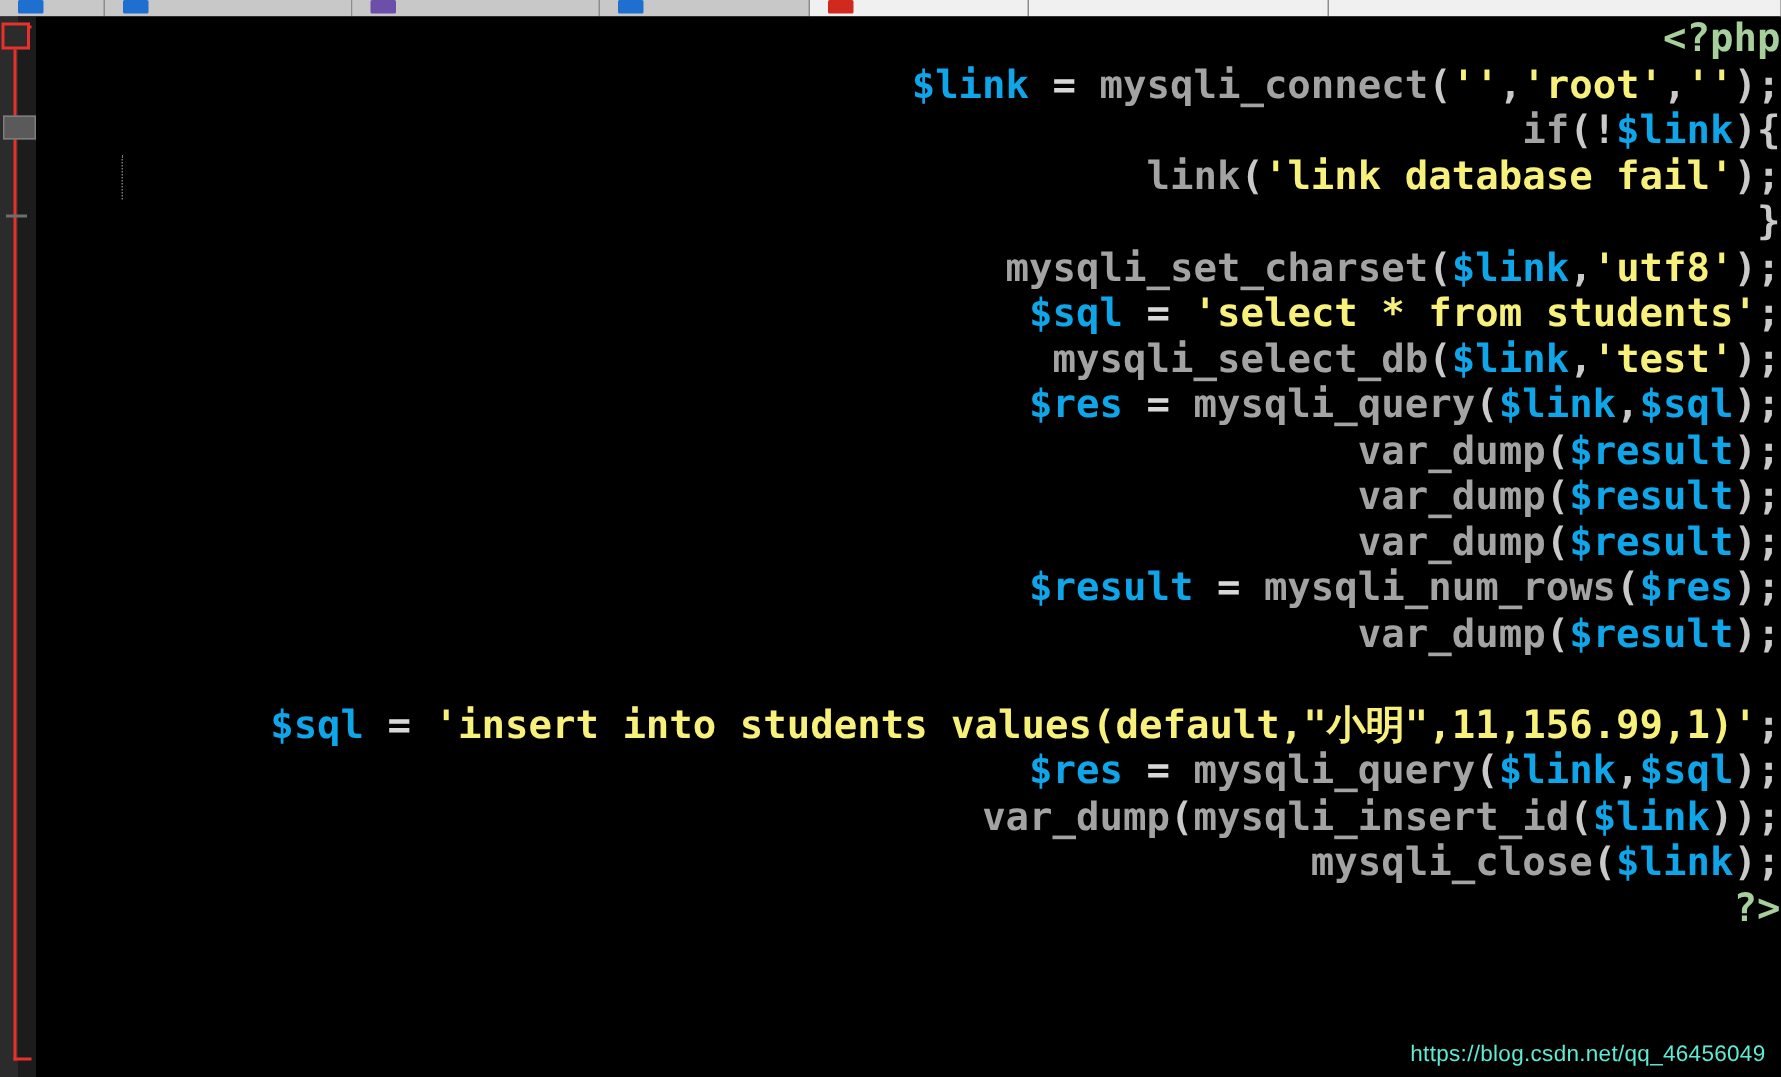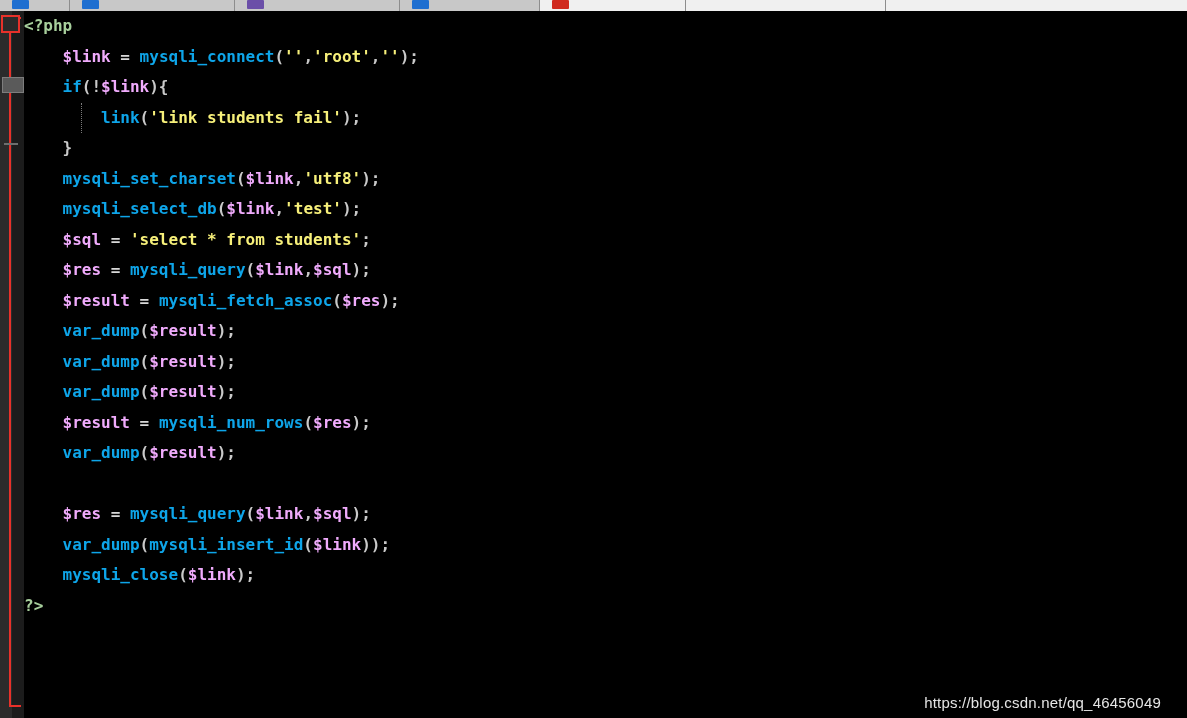--- a/index.html
+++ b/index.html
@@ -125,53 +125,54 @@
     height: 707px;
     background: #000000;
   }
 
   .line {
     position: relative;
     height: 30.5px;
     line-height: 30.5px;
     white-space: pre;
     font-family: "DejaVu Sans Mono", "Liberation Mono", monospace;
-    font-size: 16px;
+    font-size: 26px;
     font-weight: bold;
     letter-spacing: 0px;
     color: #d4d4d4;
+    text-align: right;
   }
   .line.highlight {
     background: #3c3c3c;
   }
 
   
   .indent-guide {
     position: absolute;
     left: 57px;
     top: 0;
     width: 0;
     height: 30.5px;
     border-left: 1px dotted #7a7a7a;
   }
 
   
   .t-tag   { color: #a7cf9c; }   
-  .t-fn    { color: #0ea5e9; }   
-  .t-var   { color: #f0abfc; }   
+  .t-fn    { color: #a3a3a3; }   
+  .t-var   { color: #0ea5e9; }   
   .t-str   { color: #f7f07a; }   
   .t-punc  { color: #c9c9c9; }   
   .t-op    { color: #d8d8d8; }   
 
   
   #watermark {
     position: absolute;
-    right: 26px;
+    right: 10px;
     bottom: 7px;
-    color: #e5e5e5;
+    color: #5eead4;
     font-family: "Liberation Sans", sans-serif;
     font-size: 15px;
     font-weight: normal;
     letter-spacing: 0.2px;
     white-space: nowrap;
   }
 </style>
 </head>
 <body>
 
@@ -202,33 +203,33 @@
     <div id="change-bar"></div>
     <div id="change-bar-box"></div>
     <div id="scroll-thumb"></div>
     <div id="fold-tick"></div>
   </div>
 
   <div id="code">
       <div class="line"><span class="t-tag">&lt;?php</span></div>
       <div class="line"><span>    </span><span class="t-var">$link</span><span class="t-op"> = </span><span class="t-fn">mysqli_connect</span><span class="t-punc">(</span><span class="t-str">''</span><span class="t-punc">,</span><span class="t-str">'root'</span><span class="t-punc">,</span><span class="t-str">''</span><span class="t-punc">);</span></div>
       <div class="line"><span>    </span><span class="t-fn">if</span><span class="t-punc">(!</span><span class="t-var">$link</span><span class="t-punc">){</span></div>
-      <div class="line"><span class="indent-guide"></span><span>        </span><span class="t-fn">link</span><span class="t-punc">(</span><span class="t-str">'link students fail'</span><span class="t-punc">);</span></div>
+      <div class="line"><span class="indent-guide"></span><span>        </span><span class="t-fn">link</span><span class="t-punc">(</span><span class="t-str">'link database fail'</span><span class="t-punc">);</span></div>
       <div class="line"><span>    </span><span class="t-punc">}</span></div>
       <div class="line"><span>    </span><span class="t-fn">mysqli_set_charset</span><span class="t-punc">(</span><span class="t-var">$link</span><span class="t-punc">,</span><span class="t-str">'utf8'</span><span class="t-punc">);</span></div>
+      <div class="line"><span>    </span><span class="t-var">$sql</span><span class="t-op"> = </span><span class="t-str">'select * from students'</span><span class="t-punc">;</span></div>
       <div class="line"><span>    </span><span class="t-fn">mysqli_select_db</span><span class="t-punc">(</span><span class="t-var">$link</span><span class="t-punc">,</span><span class="t-str">'test'</span><span class="t-punc">);</span></div>
-      <div class="line"><span>    </span><span class="t-var">$sql</span><span class="t-op"> = </span><span class="t-str">'select * from students'</span><span class="t-punc">;</span></div>
       <div class="line"><span>    </span><span class="t-var">$res</span><span class="t-op"> = </span><span class="t-fn">mysqli_query</span><span class="t-punc">(</span><span class="t-var">$link</span><span class="t-punc">,</span><span class="t-var">$sql</span><span class="t-punc">);</span></div>
-      <div class="line"><span>    </span><span class="t-var">$result</span><span class="t-op"> = </span><span class="t-fn">mysqli_fetch_assoc</span><span class="t-punc">(</span><span class="t-var">$res</span><span class="t-punc">);</span></div>
       <div class="line"><span>    </span><span class="t-fn">var_dump</span><span class="t-punc">(</span><span class="t-var">$result</span><span class="t-punc">);</span></div>
       <div class="line"><span>    </span><span class="t-fn">var_dump</span><span class="t-punc">(</span><span class="t-var">$result</span><span class="t-punc">);</span></div>
       <div class="line"><span>    </span><span class="t-fn">var_dump</span><span class="t-punc">(</span><span class="t-var">$result</span><span class="t-punc">);</span></div>
       <div class="line"><span>    </span><span class="t-var">$result</span><span class="t-op"> = </span><span class="t-fn">mysqli_num_rows</span><span class="t-punc">(</span><span class="t-var">$res</span><span class="t-punc">);</span></div>
       <div class="line"><span>    </span><span class="t-fn">var_dump</span><span class="t-punc">(</span><span class="t-var">$result</span><span class="t-punc">);</span></div>
       <div class="line">&nbsp;</div>
+      <div class="line"><span>    </span><span class="t-var">$sql</span><span class="t-op"> = </span><span class="t-str">'insert into students values(default,"小明",11,156.99,1)'</span><span class="t-punc">;</span></div>
       <div class="line"><span>    </span><span class="t-var">$res</span><span class="t-op"> = </span><span class="t-fn">mysqli_query</span><span class="t-punc">(</span><span class="t-var">$link</span><span class="t-punc">,</span><span class="t-var">$sql</span><span class="t-punc">);</span></div>
       <div class="line"><span>    </span><span class="t-fn">var_dump</span><span class="t-punc">(</span><span class="t-fn">mysqli_insert_id</span><span class="t-punc">(</span><span class="t-var">$link</span><span class="t-punc">));</span></div>
       <div class="line"><span>    </span><span class="t-fn">mysqli_close</span><span class="t-punc">(</span><span class="t-var">$link</span><span class="t-punc">);</span></div>
       <div class="line"><span class="t-tag">?&gt;</span></div>
     </div>
 
   <div id="watermark">https://blog.csdn.net/qq_46456049</div>
 </div>
 
 </body></html>

